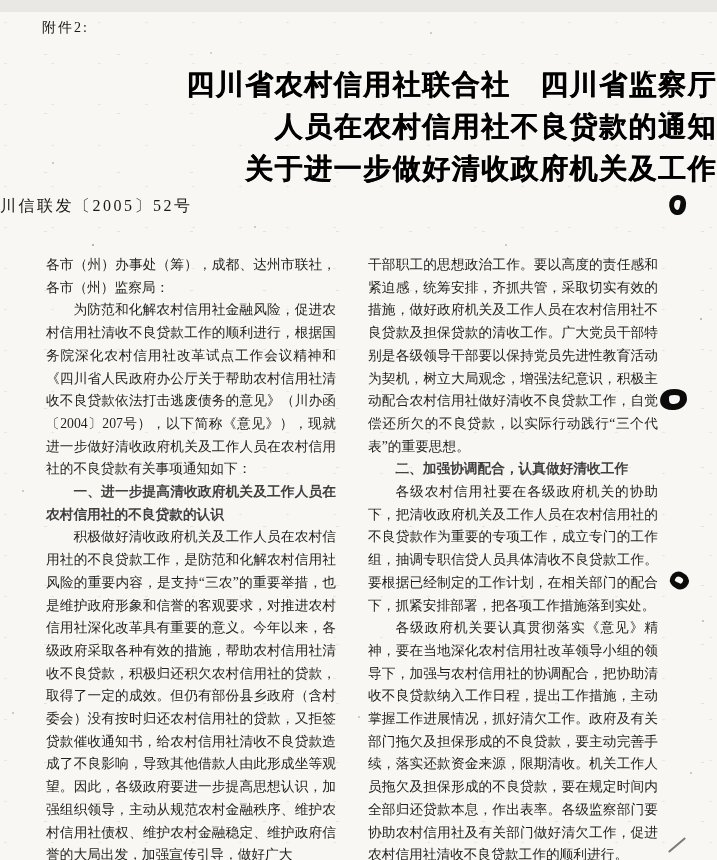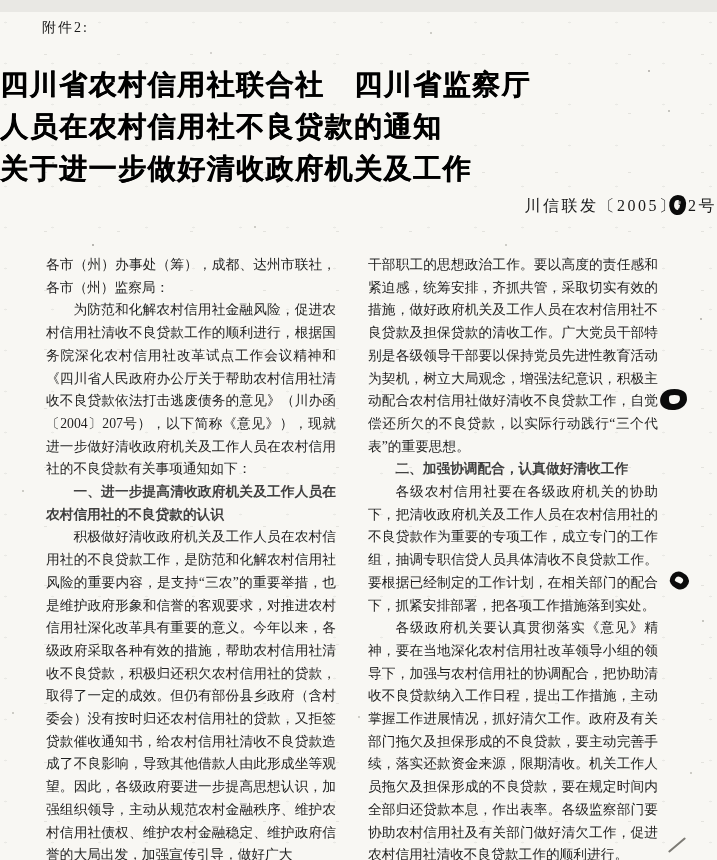--- a/index.html
+++ b/index.html
@@ -37,31 +37,31 @@
       702px 608px 0 rgba(60,56,48,.35), 12px 700px 0 rgba(60,56,48,.3),
       430px 20px 0 rgba(60,56,48,.3), 210px 40px 0 rgba(60,56,48,.25),
       690px 760px 0 rgba(60,56,48,.3), 80px 590px 0 rgba(60,56,48,.25);
   }
   .attachment{
     position:absolute; left:42px; top:7px;
     font-size:14px; letter-spacing:2px; color:#181818;
   }
   .title-block{
     position:absolute; left:0; top:52px; width:100%;
-    text-align:left;
+    text-align:right;
   }
   .title-line{
     font-size:28px; line-height:42px; font-weight:bold;
     color:var(--title_ink,#000); letter-spacing:1.5px;
     text-shadow:0.4px 0 0 currentColor;
     margin:0;
   }
   .doc-number{
     position:absolute; left:0; top:184px; width:100%;
-    text-align:right; font-size:16px; letter-spacing:2.5px; color:#191919;
+    text-align:left; font-size:16px; letter-spacing:2.5px; color:#191919;
   }
   .columns{
     position:absolute; left:46px; top:242px;
     display:flex; gap:32px;
   }
   .col{
     width:290px;
     font-size:13.7px; line-height:22.7px;
     text-align:justify;
     color:var(--ink,#1f1f1f);

